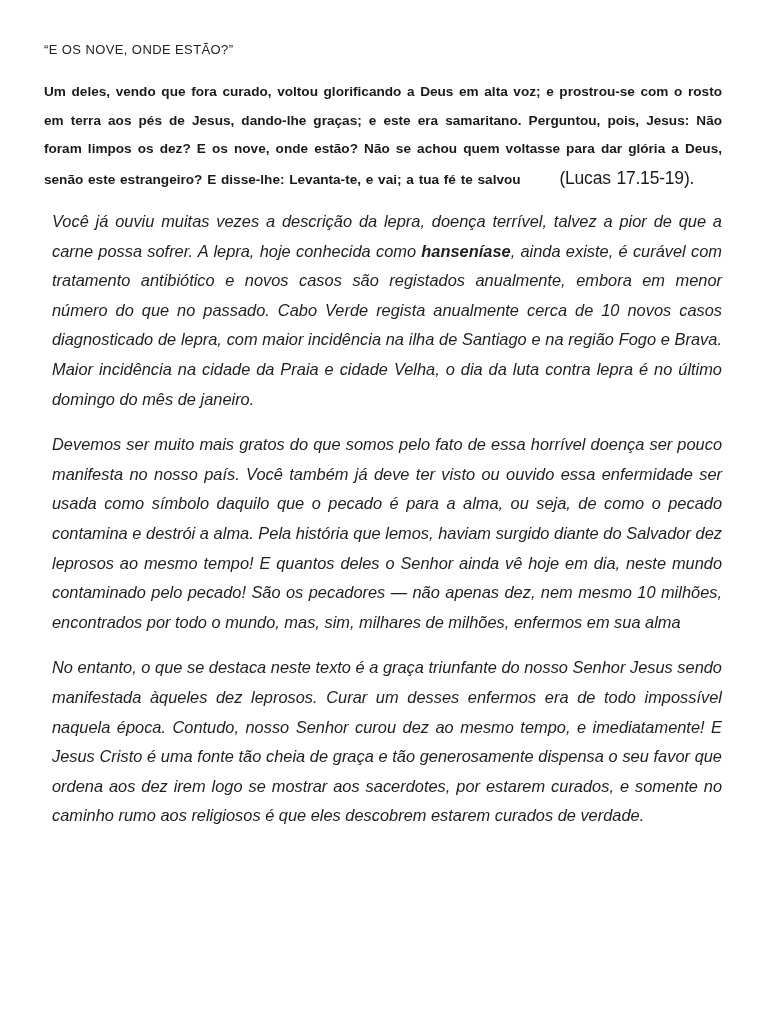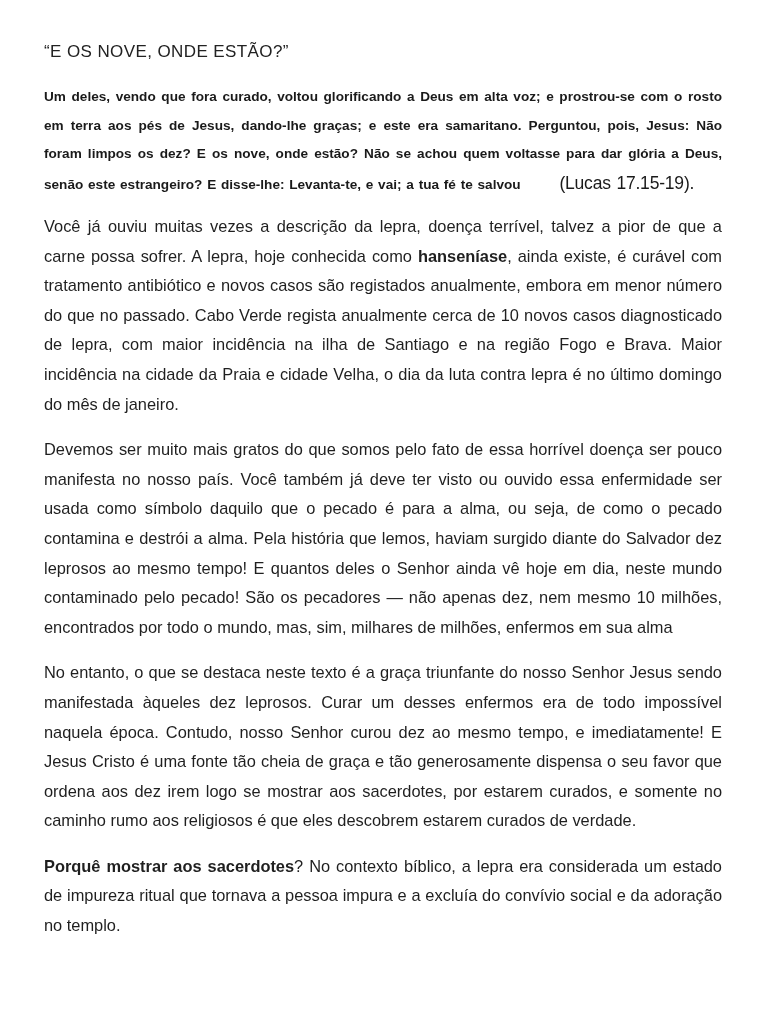--- a/index.html
+++ b/index.html
@@ -13,21 +13,21 @@
     height: 1024px;
     margin: 0 auto;
     background: #ffffff;
     color: #1c1c1c;
     font-family: "Liberation Sans", sans-serif;
     box-sizing: border-box;
     padding: 42px 46px 0 44px;
     overflow: hidden;
   }
   .doc-title {
-    font-size: 17px;
+    font-size: 13px;
     font-weight: 400;
     letter-spacing: 0.4px;
     color: #222222;
     margin: 0 0 21px 0;
   }
   .quote-para {
     font-size: 13.6px;
     font-weight: 700;
     line-height: 28.5px;
     text-align: justify;
@@ -40,36 +40,36 @@
     font-size: 17.5px;
     letter-spacing: -0.2px;
     margin-left: 34px;
   }
   .body-para {
     font-size: 16.4px;
     font-weight: 400;
     line-height: 29.6px;
     text-align: justify;
     color: #1f1f1f;
-    margin: 0 0 16px 0;
+    margin: 0 0 16px 8px;
+    font-style: italic;
   }
   .body-para .bold {
     font-weight: 700;
   }
 </style>
 </head>
 <body>
 
 <div class="page">
 
   <h1 class="doc-title">“E OS NOVE, ONDE ESTÃO?”</h1>
 
   <p class="quote-para"><span>Um deles, vendo que fora curado, voltou glorificando a Deus em alta voz; e prostrou-se com o rosto em terra aos pés de Jesus, dando-lhe graças; e este era samaritano. Perguntou, pois, Jesus: Não foram limpos os dez? E os nove, onde estão? Não se achou quem voltasse para dar glória a Deus, senão este estrangeiro? E disse-lhe: Levanta-te, e vai; a tua fé te salvou </span><span class="scripture-ref">(Lucas 17.15-19).</span></p>
 
   <p class="body-para"><span>Você já ouviu muitas vezes a descrição da lepra, doença terrível, talvez a pior de que a carne possa sofrer. A lepra, hoje conhecida como </span><span class="bold">hanseníase</span><span>, ainda existe, é curável com tratamento antibiótico e novos casos são registados anualmente, embora em menor número do que no passado. Cabo Verde regista anualmente cerca de 10 novos casos diagnosticado de lepra, com maior incidência na ilha de Santiago e na região Fogo e Brava. Maior incidência na cidade da Praia e cidade Velha, o dia da luta contra lepra é no último domingo do mês de janeiro.</span></p>
 
   <p class="body-para"><span>Devemos ser muito mais gratos do que somos pelo fato de essa horrível doença ser pouco manifesta no nosso país. Você também já deve ter visto ou ouvido essa enfermidade ser usada como símbolo daquilo que o pecado é para a alma, ou seja, de como o pecado contamina e destrói a alma. Pela história que lemos, haviam surgido diante do Salvador dez leprosos ao mesmo tempo! E quantos deles o Senhor ainda vê hoje em dia, neste mundo contaminado pelo pecado! São os pecadores — não apenas dez, nem mesmo 10 milhões, encontrados por todo o mundo, mas, sim, milhares de milhões, enfermos em sua alma</span></p>
 
   <p class="body-para"><span>No entanto, o que se destaca neste texto é a graça triunfante do nosso Senhor Jesus sendo manifestada àqueles dez leprosos. Curar um desses enfermos era de todo impossível naquela época. Contudo, nosso Senhor curou dez ao mesmo tempo, e imediatamente! E Jesus Cristo é uma fonte tão cheia de graça e tão generosamente dispensa o seu favor que ordena aos dez irem logo se mostrar aos sacerdotes, por estarem curados, e somente no caminho rumo aos religiosos é que eles descobrem estarem curados de verdade.</span></p>
 
-  <p class="body-para"><span class="bold">Porquê mostrar aos sacerdotes</span><span>? No contexto bíblico, a lepra  era considerada um estado de impureza ritual que tornava a pessoa impura e a excluía do convívio social e da adoração no templo.</span></p>
 
 </div>
 
 </body></html>

